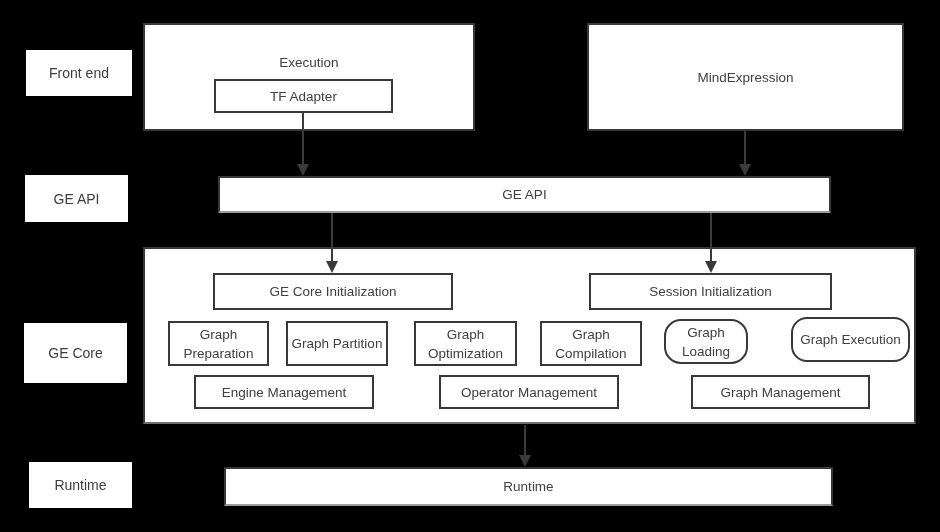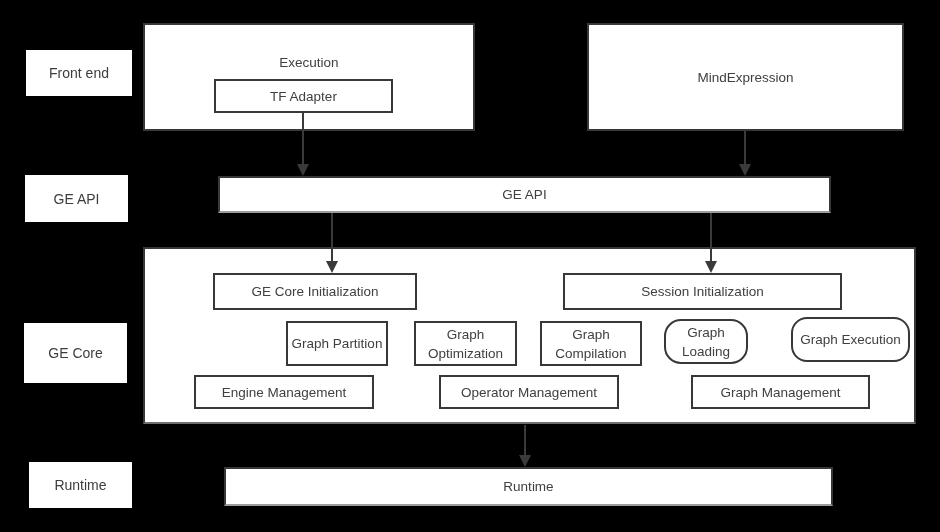--- a/index.html
+++ b/index.html
@@ -63,22 +63,22 @@
   .bar-ge-api  { left: 218px; top: 176px; width: 613px; height: 37px; border-bottom-color: #9c9c9c; }
   .bar-runtime { left: 224px; top: 467px; width: 609px; height: 39px; border-bottom-color: #9c9c9c; }
 
   
   .ge-core-container {
     left: 143px; top: 247px;
     width: 773px; height: 177px;
     display: block;
     border-bottom-color: #6f6f6f;
   }
-  .box-ge-core-init  { left: 68px;  top: 24px; width: 204px; height: 37px; }
-  .box-session-init  { left: 418px; top: 24px; width: 279px; height: 37px; text-align: right; }
+  .box-ge-core-init  { left: 68px;  top: 24px; width: 240px; height: 37px; }
+  .box-session-init  { left: 444px; top: 24px; width: 243px; height: 37px; text-align: right; }
 
   .stage-box { top: 72px; height: 45px; }
   .stage-0 { left: 23px;  width: 101px; }
   .stage-1 { left: 141px; width: 102px; }
   .stage-2 { left: 269px; width: 103px; }
   .stage-3 { left: 395px; width: 102px; }
   .stage-4 { left: 519px; width: 84px; top: 70px; border-radius: 17px; }
   .stage-5 { left: 646px; width: 119px; top: 68px; border-radius: 16px; }
 
   .mgmt-box { top: 126px; height: 34px; }
@@ -110,20 +110,21 @@
     <div class="box box-tf-adapter">TF Adapter</div>
   </div>
   <div class="box box-mindexpression">MindExpression</div>
 
   <div class="box bar-ge-api">GE API</div>
 
   <div class="box ge-core-container">
     <div class="box box-ge-core-init">GE Core Initialization</div>
     <div class="box box-session-init">Session Initialization</div>
 
+    <div class="box stage-box stage-0">Graph Preparation</div>
     <div class="box stage-box stage-1">Graph Partition</div>
     <div class="box stage-box stage-2">Graph Optimization</div>
     <div class="box stage-box stage-3">Graph Compilation</div>
     <div class="box stage-box stage-4">Graph Loading</div>
     <div class="box stage-box stage-5">Graph Execution</div>
 
     <div class="box mgmt-box mgmt-0">Engine Management</div>
     <div class="box mgmt-box mgmt-1">Operator Management</div>
     <div class="box mgmt-box mgmt-2">Graph Management</div>
   </div>

